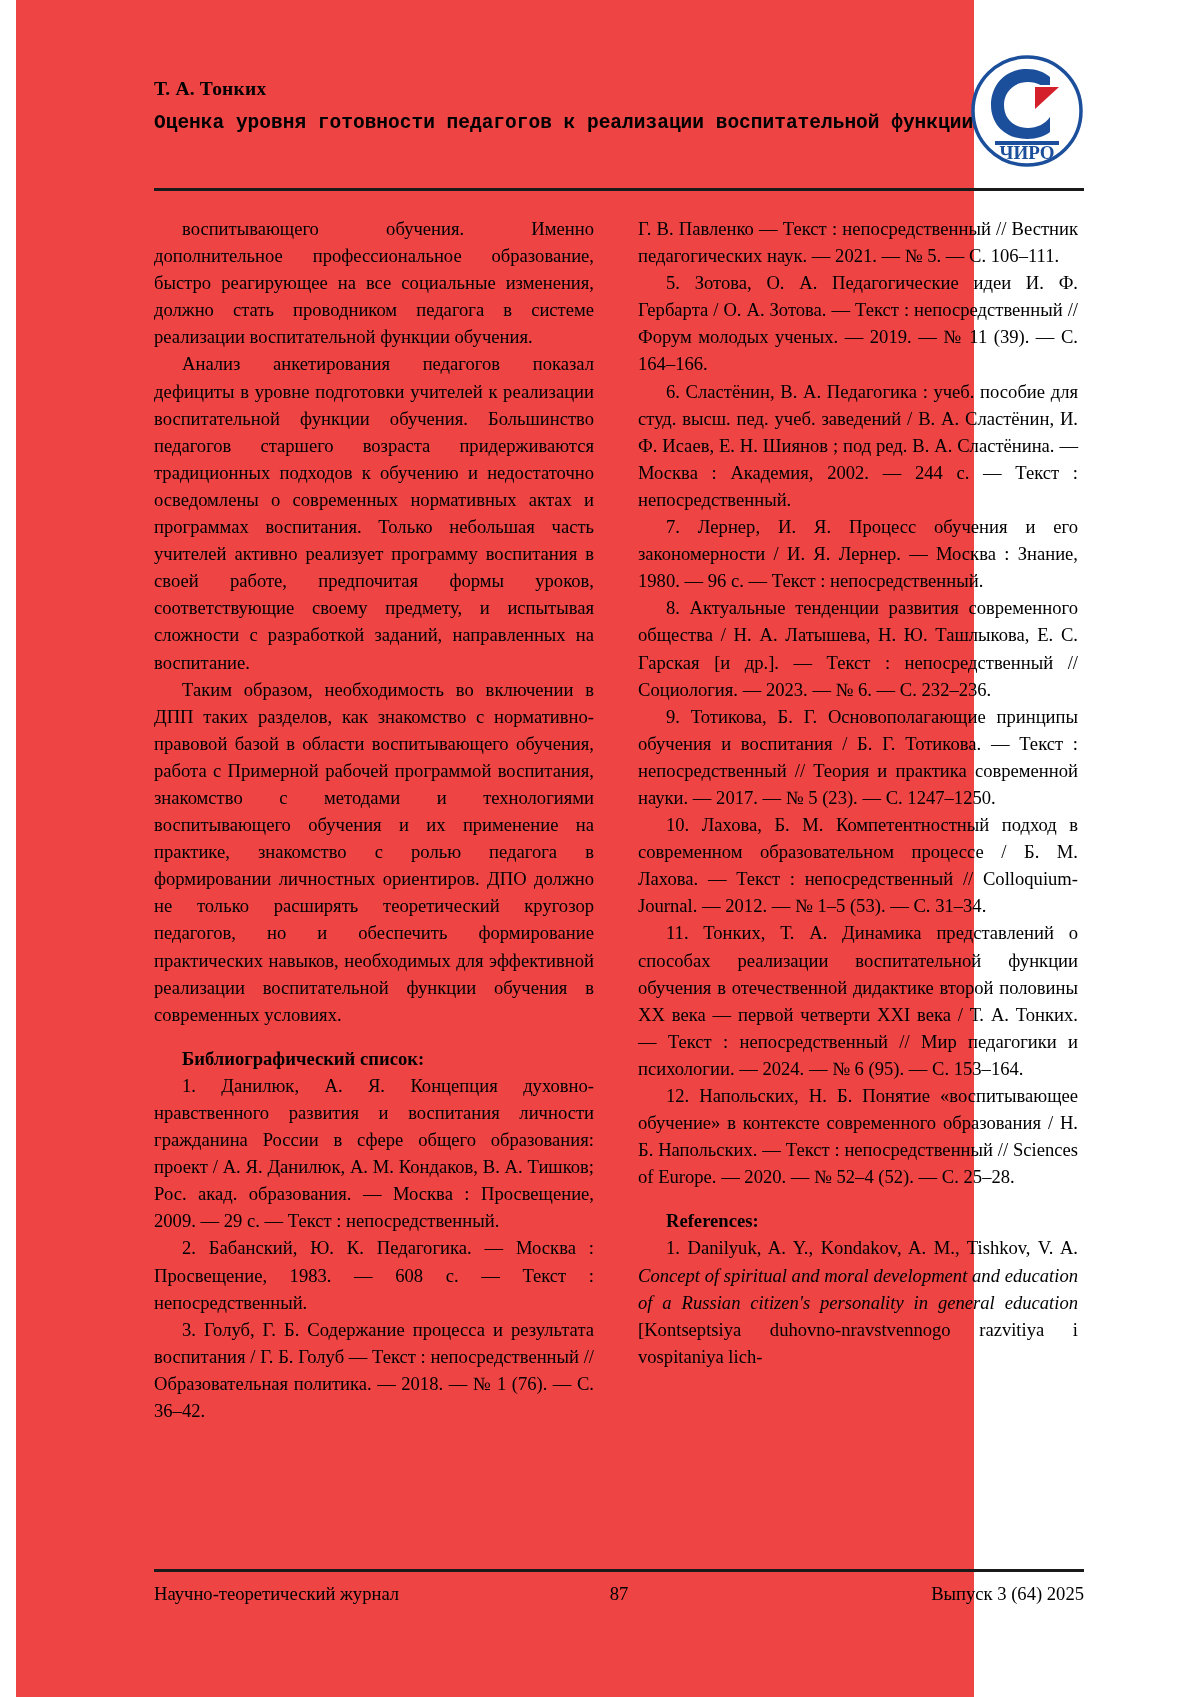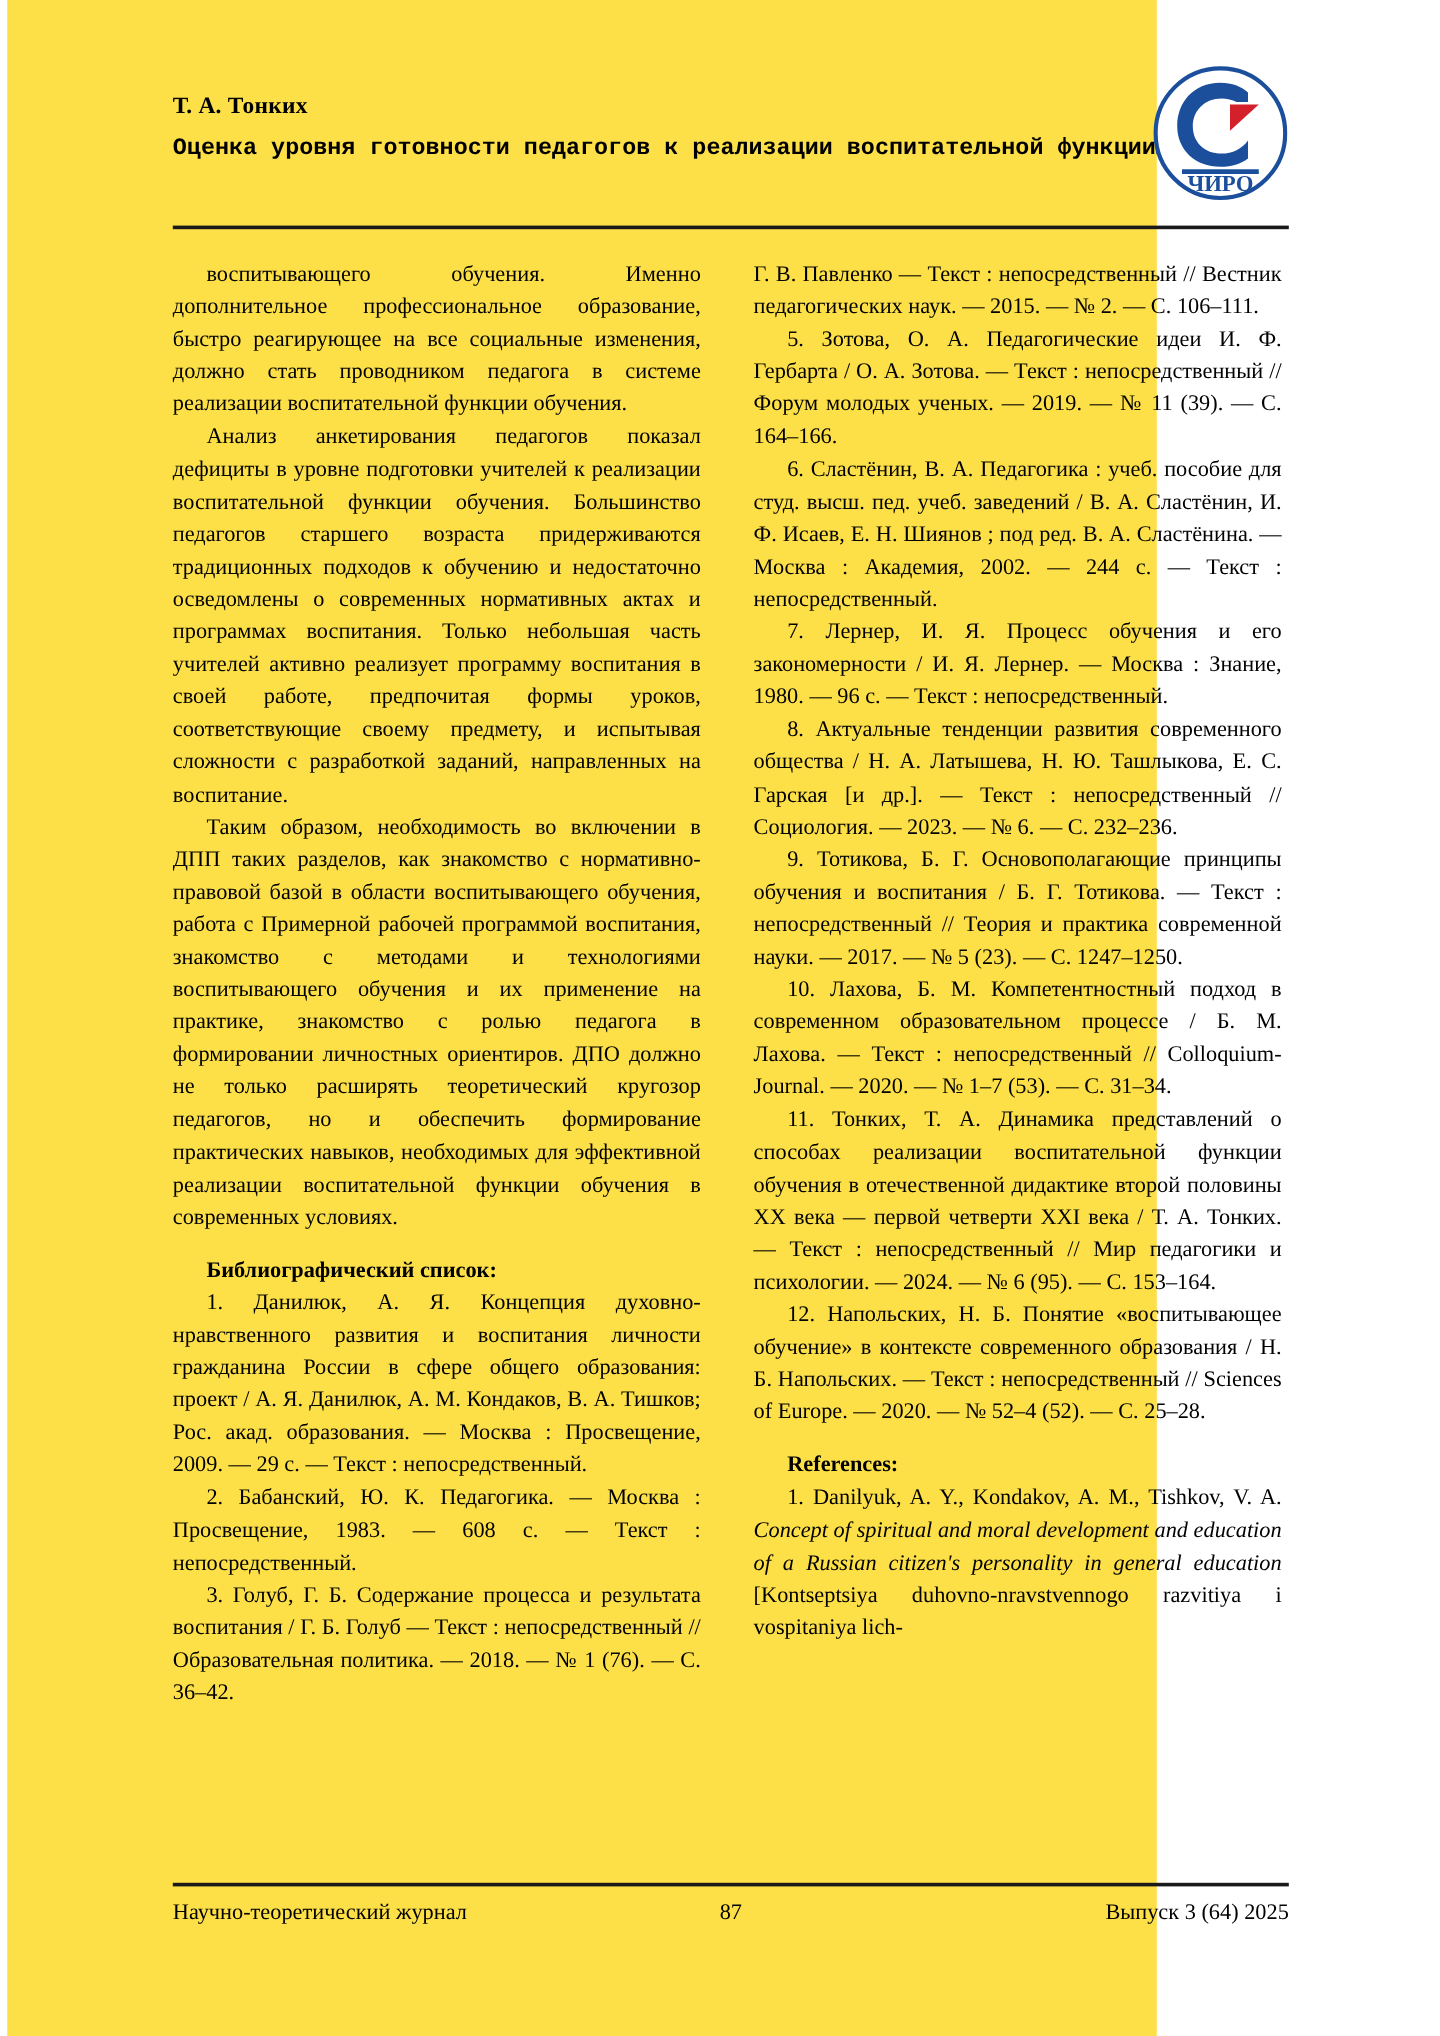--- a/index.html
+++ b/index.html
@@ -10,24 +10,24 @@
   body {
     width: 1200px;
     height: 1697px;
     font-family: "Liberation Serif", serif;
     color: #000000;
     position: relative;
     overflow: hidden;
   }
   .page {
     position: absolute;
-    left: 6px; top: 0;
+    left: 16px; top: 0;
     width: 958px;
     height: 1697px;
-    background: #fde047;
+    background: #ef4444;
   }
 
   
   .header {
     position: absolute;
     left: 138px;
     top: 78px;
     width: 930px;
     height: 100px;
   }
@@ -159,27 +159,27 @@
     <p class="para">Таким образом, необходимость во включении в ДПП таких разделов, как знакомство с нормативно-правовой базой в области воспитывающего обучения, работа с Примерной рабочей программой воспитания, знакомство с методами и технологиями воспитывающего обучения и их применение на практике, знакомство с ролью педагога в формировании личностных ориентиров. ДПО должно не только расширять теоретический кругозор педагогов, но и обеспечить формирование практических навыков, необходимых для эффективной реализации воспитательной функции обучения в современных условиях.</p>
 
     <p class="section-head">Библиографический список:</p>
 
     <p class="ref-item">1. Данилюк, А. Я. Концепция духовно-нравственного развития и воспитания личности гражданина России в сфере общего образования: проект / А. Я. Данилюк, А. М. Кондаков, В. А. Тишков; Рос. акад. образования. — Москва : Просвещение, 2009. — 29 с. — Текст : непосредственный.</p>
     <p class="ref-item">2. Бабанский, Ю. К. Педагогика. — Москва : Просвещение, 1983. — 608 с. — Текст : непосредственный.</p>
     <p class="ref-item">3. Голуб, Г. Б. Содержание процесса и результата воспитания / Г. Б. Голуб — Текст : непосредственный // Образовательная политика. — 2018. — № 1 (76). — С. 36–42.</p>
   </div>
 
   <div class="col col-right">
-    <p class="ref-item cont">Г. В. Павленко — Текст : непосредственный // Вестник педагогических наук. — 2015. — № 2. — С. 106–111.</p>
+    <p class="ref-item cont">Г. В. Павленко — Текст : непосредственный // Вестник педагогических наук. — 2021. — № 5. — С. 106–111.</p>
     <p class="ref-item">5. Зотова, О. А. Педагогические идеи И. Ф. Гербарта / О. А. Зотова. — Текст : непосредственный // Форум молодых ученых. — 2019. — № 11 (39). — С. 164–166.</p>
     <p class="ref-item">6. Сластёнин, В. А. Педагогика : учеб. пособие для студ. высш. пед. учеб. заведений / В. А. Сластёнин, И. Ф. Исаев, Е. Н. Шиянов ; под ред. В. А. Сластёнина. — Москва : Академия, 2002. — 244 с. — Текст : непосредственный.</p>
     <p class="ref-item">7. Лернер, И. Я. Процесс обучения и его закономерности / И. Я. Лернер. — Москва : Знание, 1980. — 96 с. — Текст : непосредственный.</p>
     <p class="ref-item">8. Актуальные тенденции развития современного общества / Н. А. Латышева, Н. Ю. Ташлыкова, Е. С. Гарская [и др.]. — Текст : непосредственный // Социология. — 2023. — № 6. — С. 232–236.</p>
     <p class="ref-item">9. Тотикова, Б. Г. Основополагающие принципы обучения и воспитания / Б. Г. Тотикова. — Текст : непосредственный // Теория и практика современной науки. — 2017. — № 5 (23). — С. 1247–1250.</p>
-    <p class="ref-item">10. Лахова, Б. М. Компетентностный подход в современном образовательном процессе / Б. М. Лахова. — Текст : непосредственный // Colloquium-Journal. — 2020. — № 1–7 (53). — С. 31–34.</p>
+    <p class="ref-item">10. Лахова, Б. М. Компетентностный подход в современном образовательном процессе / Б. М. Лахова. — Текст : непосредственный // Colloquium-Journal. — 2012. — № 1–5 (53). — С. 31–34.</p>
     <p class="ref-item">11. Тонких, Т. А. Динамика представлений о способах реализации воспитательной функции обучения в отечественной дидактике второй половины XX века — первой четверти XXI века / Т. А. Тонких. — Текст : непосредственный // Мир педагогики и психологии. — 2024. — № 6 (95). — С. 153–164.</p>
     <p class="ref-item">12. Напольских, Н. Б. Понятие «воспитывающее обучение» в контексте современного образования / Н. Б. Напольских. — Текст : непосредственный // Sciences of Europe. — 2020. — № 52–4 (52). — С. 25–28.</p>
 
     <p class="section-head">References:</p>
 
     <p class="ref-item"><span>1. Danilyuk, A. Y., Kondakov, A. M., Tishkov, V. A. </span><em>Concept of spiritual and moral development and education of a Russian citizen's personality in general education</em><span> [Kontseptsiya duhovno-nravstvennogo razvitiya i vospitaniya lich-</span></p>
   </div>
 
   <div class="footer-rule"></div>
   <div class="footer">

